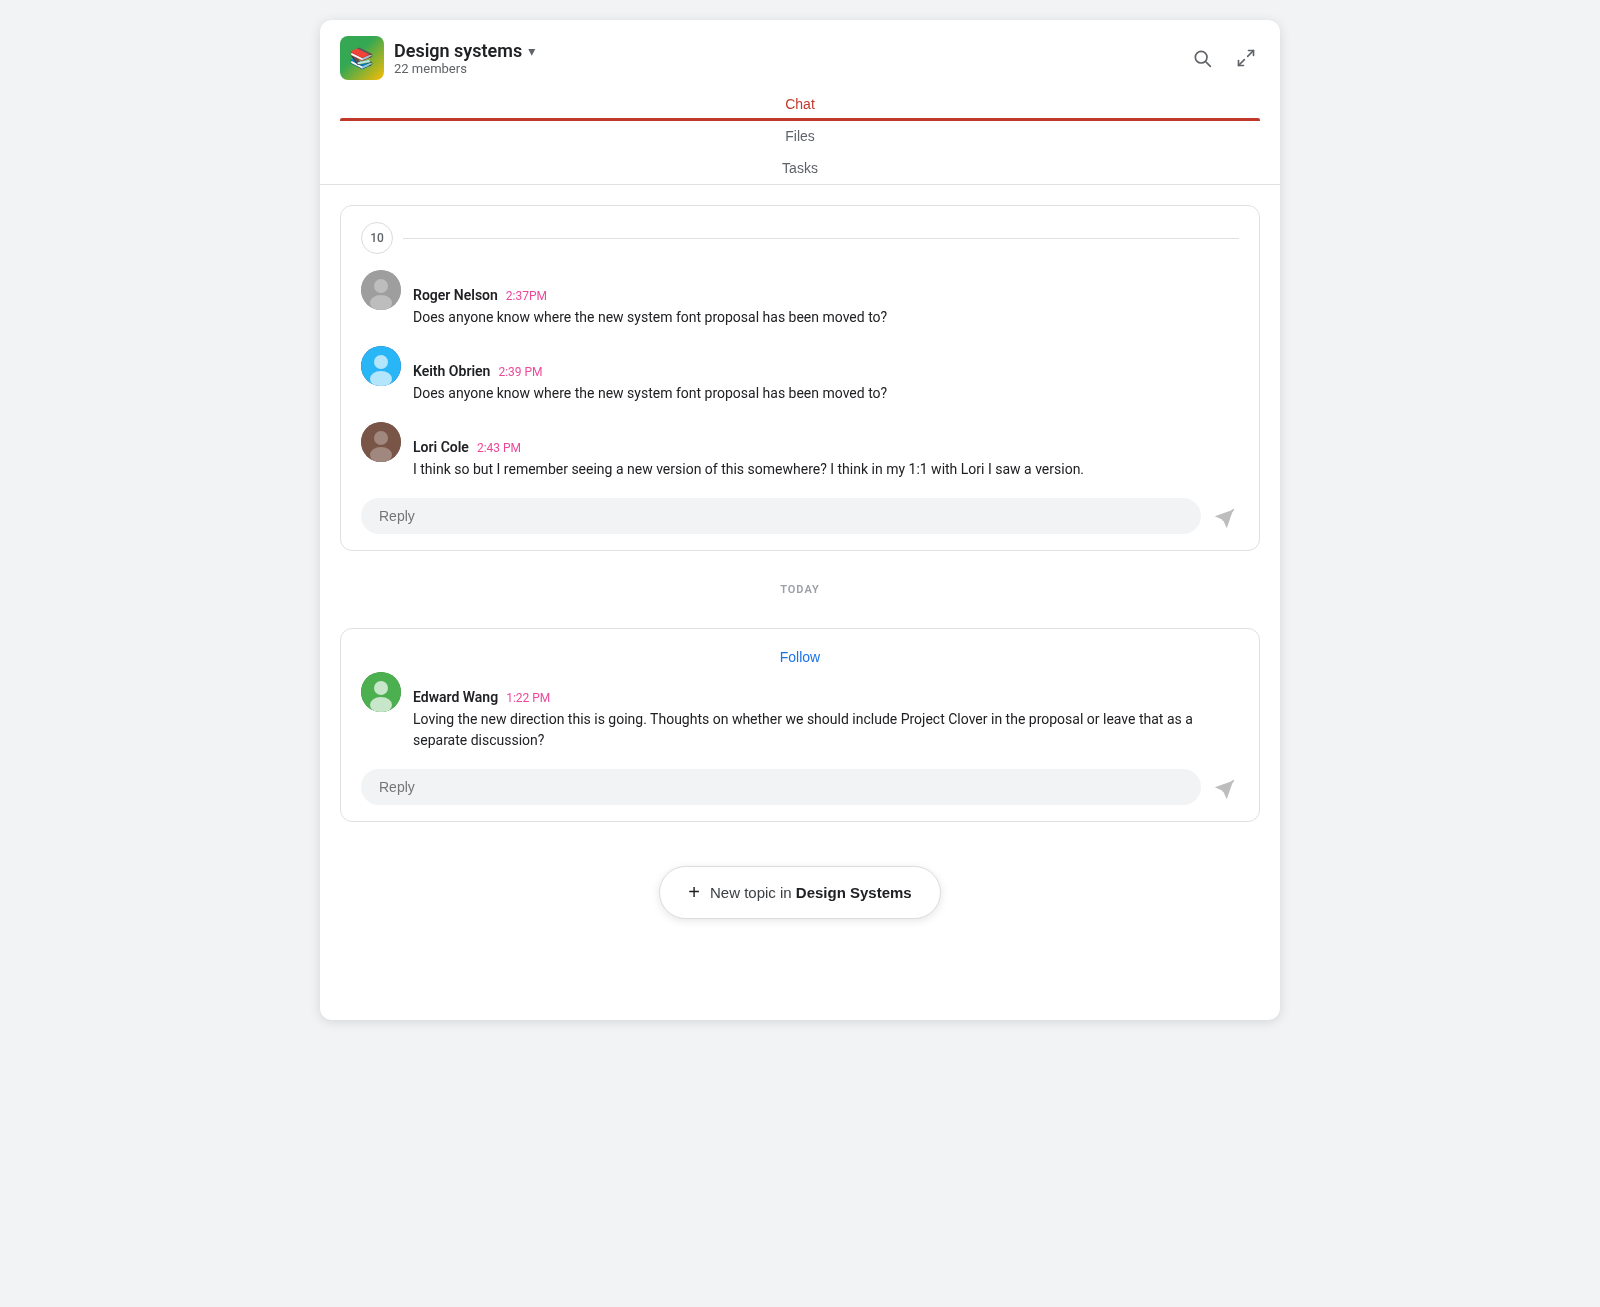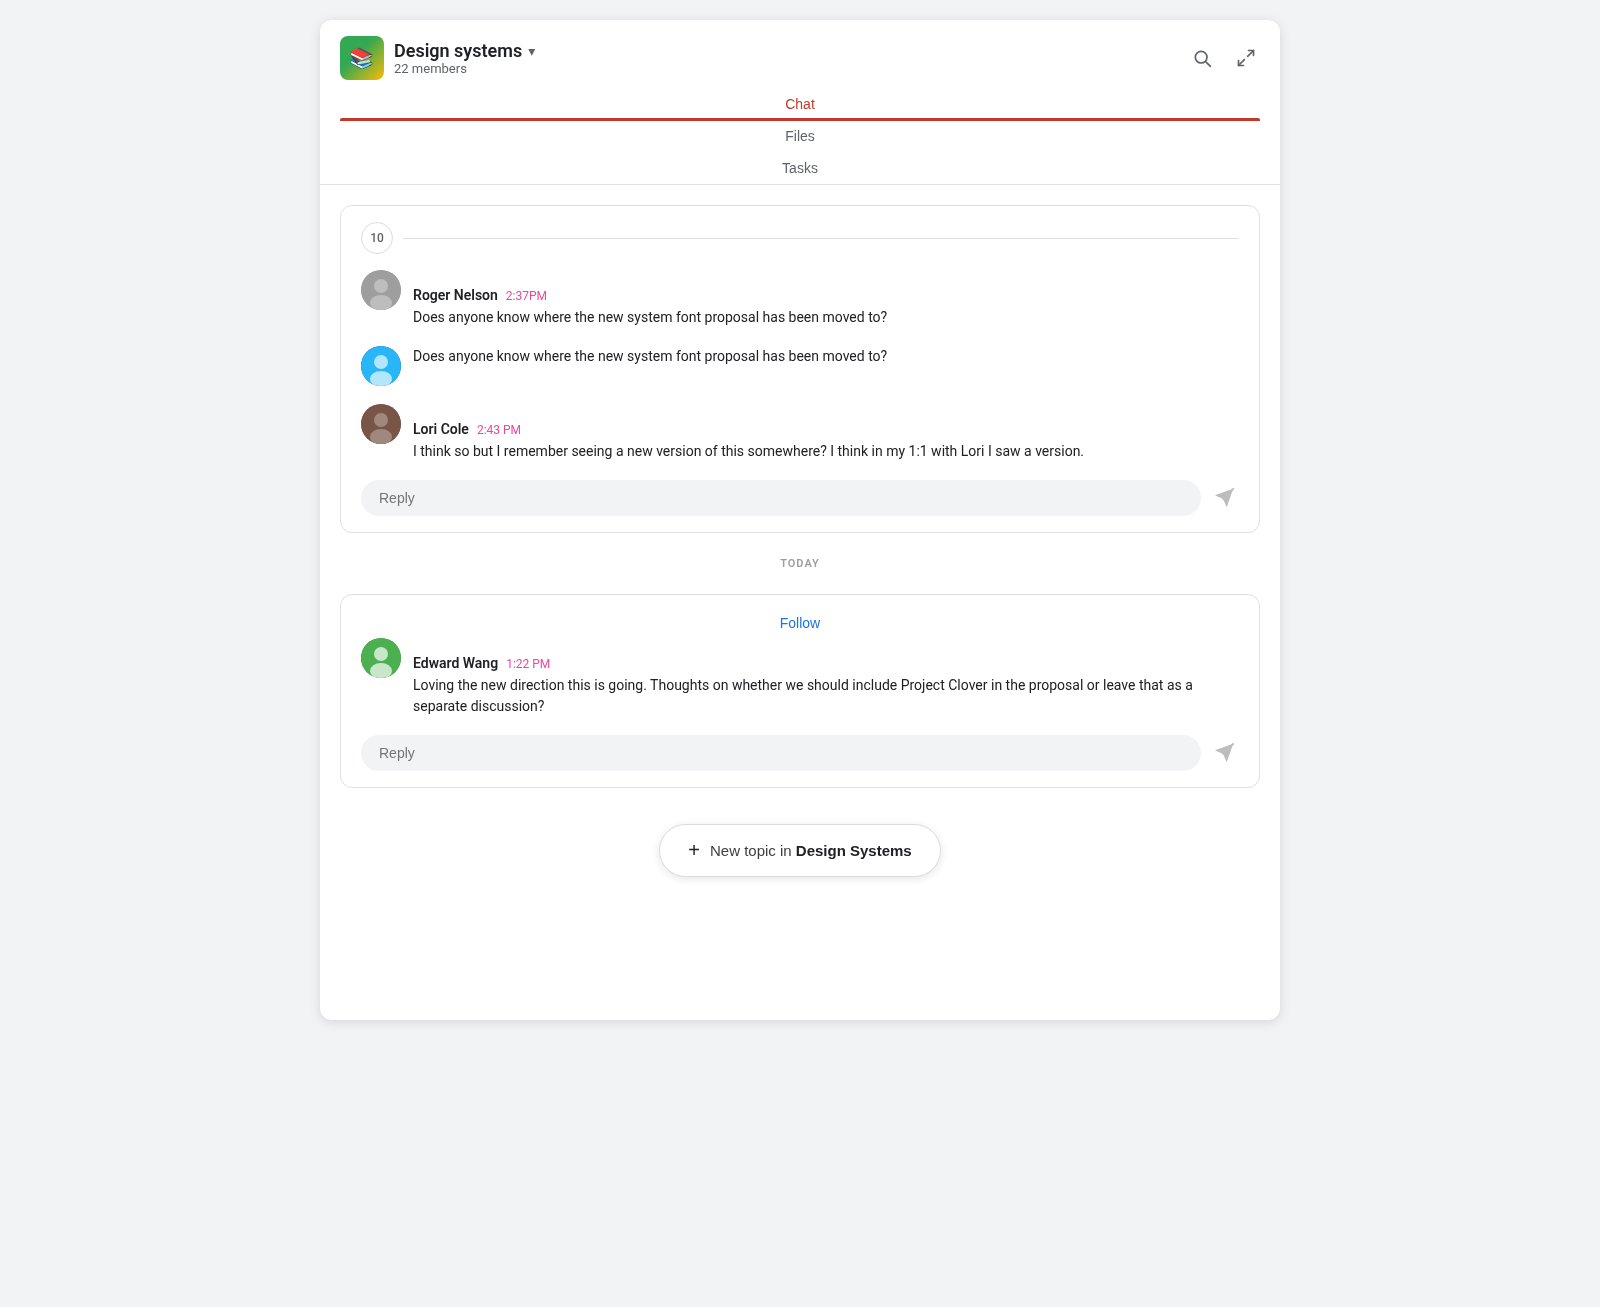--- a/index.html
+++ b/index.html
@@ -120,21 +120,21 @@
       height: 3px;
       background: #c0392b;
       border-radius: 2px 2px 0 0;
     }
 
     
     .content {
       padding: 20px;
       display: flex;
       flex-direction: column;
-      gap: 4px;
+      gap: 12px;
     }
 
     
     .thread-card {
       background: #fff;
       border: 1px solid #e0e0e0;
       border-radius: 12px;
       padding: 16px 20px;
       margin-bottom: 0;
     }
@@ -193,21 +193,21 @@
     }
     .message-text {
       font-size: 14px;
       color: #202124;
       line-height: 1.5;
     }
 
     
     .reply-input-row {
       display: flex;
-      align-items: center;
+      align-items: flex-end;
       gap: 8px;
       margin-top: 9px;
     }
     .reply-input {
       flex: 1;
       background: #f1f3f4;
       border: none;
       border-radius: 24px;
       padding: 10px 18px;
       font-size: 14px;
@@ -374,20 +374,24 @@
 
       <div class="message">
         <div class="avatar-circle" style="background:#1565c0;">
           <svg width="40" height="40" viewBox="0 0 40 40">
             <circle cx="20" cy="20" r="20" fill="#29b6f6"></circle>
             <circle cx="20" cy="16" r="7" fill="#b3e5fc"></circle>
             <ellipse cx="20" cy="33" rx="11" ry="8" fill="#b3e5fc"></ellipse>
           </svg>
         </div>
         <div class="message-body">
+          <div class="message-header">
+            <span class="message-author">Keith Obrien</span>
+            <span class="message-time">2:39 PM</span>
+          </div>
           <div class="message-text">Does anyone know where the new system font proposal has been moved to?</div>
         </div>
       </div>
 
       <div class="message">
         <div class="avatar-circle" style="background:#795548;">
           <svg width="40" height="40" viewBox="0 0 40 40">
             <circle cx="20" cy="20" r="20" fill="#795548"></circle>
             <circle cx="20" cy="16" r="7" fill="#a1887f"></circle>
             <ellipse cx="20" cy="33" rx="11" ry="8" fill="#a1887f"></ellipse>

